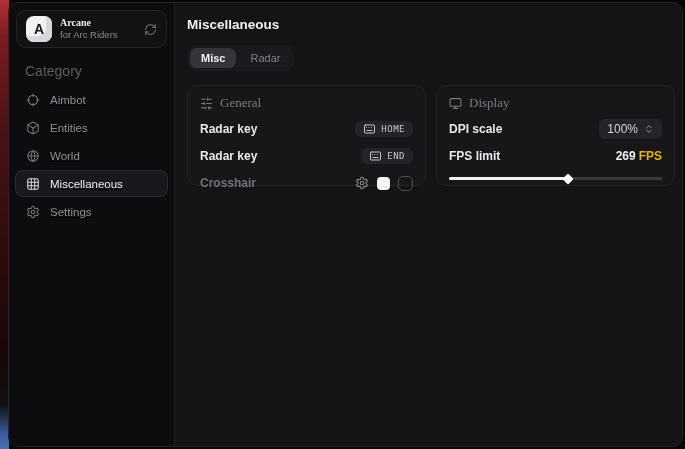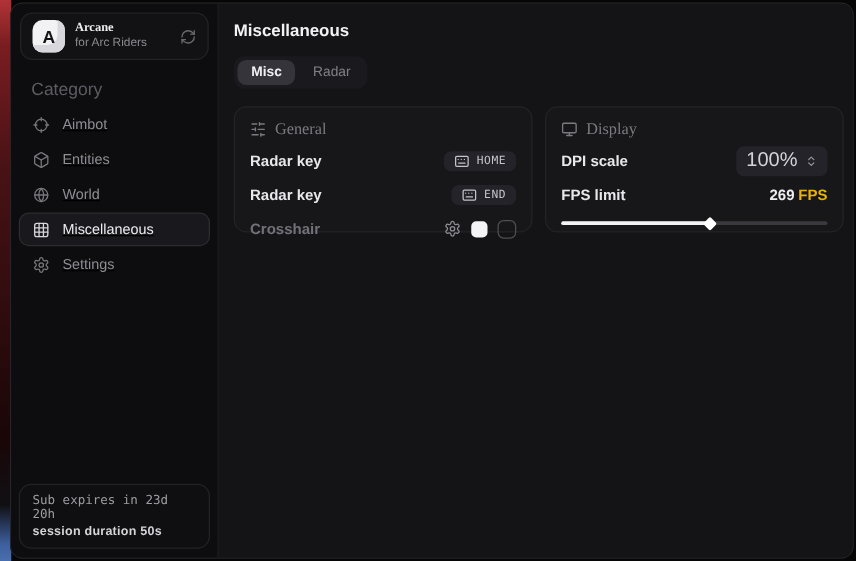--- a/index.html
+++ b/index.html
@@ -90,21 +90,21 @@
     color:#c4c4ca; font-family:"DejaVu Sans Mono", monospace; font-size:9px;
     letter-spacing:.5px; cursor:pointer;
   }
   .cross-controls { display:flex; align-items:center; gap:8px; }
   .cross-gear { color:#8e8e94; display:flex; cursor:pointer; background:none; border:none; }
   .swatch { width:13px; height:13px; border-radius:4px; background:#f4f4f6; cursor:pointer; border:none; }
   .checkbox { width:15px; height:15px; border-radius:5px; border:1.5px solid #4e4e55; background:transparent; cursor:pointer; }
   .select {
     display:inline-flex; align-items:center; gap:6px;
     background:#232329; border:none; border-radius:6px; padding:3px 8px;
-    color:#d4d4d8; font-size:16px; cursor:pointer;
+    color:#d4d4d8; font-size:12px; cursor:pointer;
   }
   .select .chev { color:#9a9aa0; display:flex; }
   .fps-value { font-size:12px; font-weight:bold; color:#ededf0; }
   .fps-unit { color:#eab308; margin-left:3px; }
   .slider { position:relative; height:9px; margin-top:9px; cursor:pointer; }
   .slider .track { position:absolute; left:0; right:0; top:3px; height:3px; background:#39393e; border-radius:2px; }
   .slider .fill { position:absolute; left:0; top:3px; height:3px; background:#f2f2f4; border-radius:2px; }
   .slider .thumb {
     position:absolute; top:4.5px; width:8px; height:8px; background:#ffffff;
     transform:translate(-50%,-50%) rotate(45deg); border-radius:1.5px;
@@ -184,24 +184,20 @@
         <span class="nicon">
           <svg width="14" height="14" viewBox="0 0 24 24" fill="none" stroke="currentColor" stroke-width="1.8" stroke-linecap="round" stroke-linejoin="round">
               <circle cx="12" cy="12" r="3"></circle>
               <path d="M12.22 2h-.44a2 2 0 0 0-2 2v.18a2 2 0 0 1-1 1.73l-.43.25a2 2 0 0 1-2 0l-.15-.08a2 2 0 0 0-2.73.73l-.22.38a2 2 0 0 0 .73 2.73l.15.1a2 2 0 0 1 1 1.72v.51a2 2 0 0 1-1 1.74l-.15.09a2 2 0 0 0-.73 2.73l.22.38a2 2 0 0 0 2.73.73l.15-.08a2 2 0 0 1 2 0l.43.25a2 2 0 0 1 1 1.73V20a2 2 0 0 0 2 2h.44a2 2 0 0 0 2-2v-.18a2 2 0 0 1 1-1.73l.43-.25a2 2 0 0 1 2 0l.15.08a2 2 0 0 0 2.73-.73l.22-.39a2 2 0 0 0-.73-2.73l-.15-.08a2 2 0 0 1-1-1.74v-.5a2 2 0 0 1 1-1.74l.15-.09a2 2 0 0 0 .73-2.73l-.22-.38a2 2 0 0 0-2.73-.73l-.15.08a2 2 0 0 1-2 0l-.43-.25a2 2 0 0 1-1-1.73V4a2 2 0 0 0-2-2z"></path>
             </svg>
         </span>
         <span>Settings</span>
       </div>
     </nav>
 
-    <div class="footer-card">
-      <div class="sub-line">Sub expires in 23d 20h</div>
-      <div class="sess-line">session duration 50s</div>
-    </div>
   </aside>
 
   <main class="main">
     <h1 class="page-title">Miscellaneous</h1>
 
     <div class="tabs">
       <button class="tab active">Misc</button>
       <button class="tab">Radar</button>
     </div>
 

